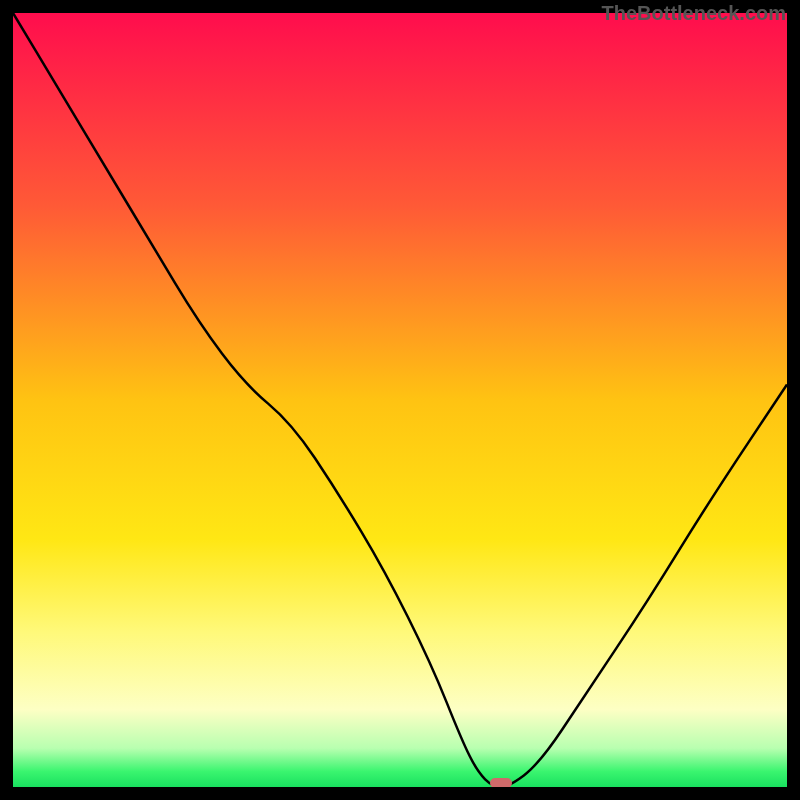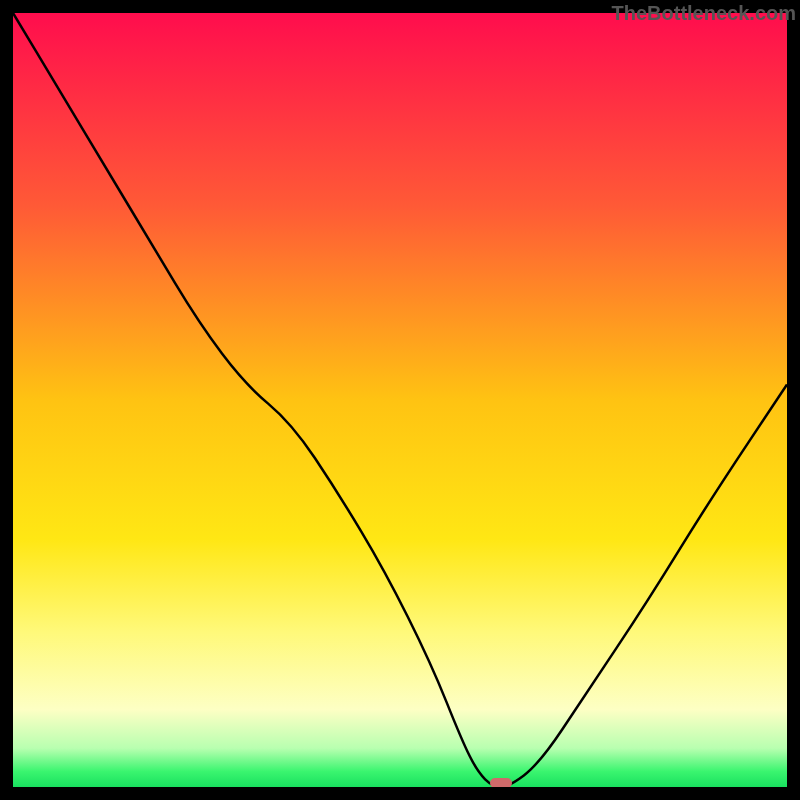--- a/index.html
+++ b/index.html
@@ -7,21 +7,21 @@
     padding: 0;
     width: 800px;
     height: 800px;
     background: #000;
     position: relative;
     font-family: Arial, sans-serif;
   }
   .watermark {
     position: absolute;
     top: 2px;
-    right: 4px;
+    right: 14px;
     color: #555;
     font-size: 20px;
     font-weight: bold;
     z-index: 10;
   }
   .plot-area {
     position: absolute;
     left: 13px;
     top: 13px;
     width: 774px;

